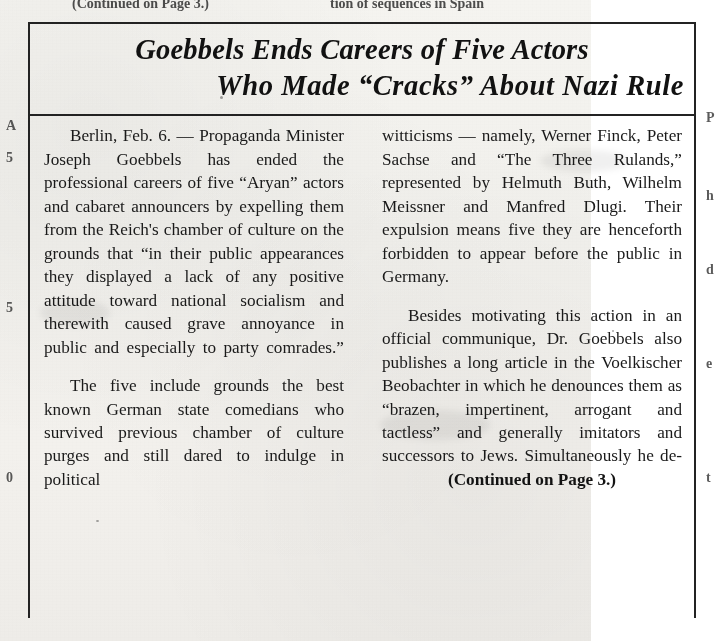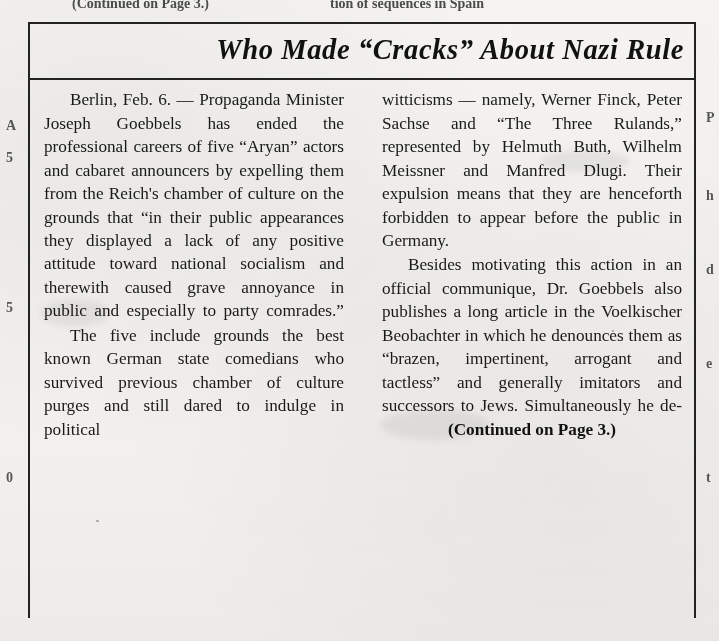--- a/index.html
+++ b/index.html
@@ -11,21 +11,21 @@
     width: 723px;
     height: 641px;
     overflow: hidden;
     font-family: "Liberation Serif", serif;
     color: #1a1a1a;
   }
 
   
   .page {
     position: relative;
-    width: 719px;
+    width: 591px;
     height: 641px;
     background:
       radial-gradient(ellipse at 15% 20%, rgba(0,0,0,0.035), rgba(0,0,0,0) 45%),
       radial-gradient(ellipse at 80% 75%, rgba(0,0,0,0.04), rgba(0,0,0,0) 50%),
       radial-gradient(ellipse at 50% 50%, rgba(0,0,0,0.015), rgba(0,0,0,0) 60%),
       linear-gradient(180deg, #f3f2ee 0%, #efeeea 35%, #f1efeb 70%, #eceae6 100%);
     filter: contrast(1.02);
   }
   .grain {
     position: absolute;
@@ -116,21 +116,21 @@
   p.body {
     margin: 0;
     font-family: "Liberation Serif", serif;
     font-size: 17.2px;
     line-height: 1.365;
     color: #1c1c1c;
     text-align: justify;
     text-align-last: justify;
     word-spacing: 0.4px;
   }
-  p.body + p.body { margin-top: 1px; }
+  p.body + p.body { margin-top: 15px; }
   p.body.indent { text-indent: 26px; }
 
   .continued {
     margin-top: 2px;
     font-family: "Liberation Serif", serif;
     font-weight: bold;
     font-size: 17.2px;
     text-align: center;
     color: #151515;
   }
@@ -167,32 +167,33 @@
 
   <div class="margin-frag" style="left:706px; top:110px;">P</div>
   <div class="margin-frag" style="left:706px; top:188px;">h</div>
   <div class="margin-frag" style="left:706px; top:262px;">d</div>
   <div class="margin-frag" style="left:706px; top:356px;">e</div>
   <div class="margin-frag" style="left:706px; top:470px;">t</div>
 
   <div class="article">
 
     <div class="headline-box">
+      <div class="headline-line l1">Goebbels Ends Careers of Five Actors</div>
       <div class="headline-line l2">Who Made “Cracks” About Nazi Rule</div>
     </div>
 
     <div class="columns">
 
       <div class="col left">
         <p class="body indent">Berlin, Feb. 6. — Propaganda Minister Joseph Goebbels has ended the professional careers of five “Aryan” actors and cabaret announcers by expelling them from the Reich's chamber of culture on the grounds that “in their public appearances they displayed a lack of any positive attitude toward national socialism and therewith caused grave annoyance in public and especially to party comrades.”</p>
         <p class="body indent">The five include grounds the best known German state comedians who survived previous chamber of culture purges and still dared to indulge in political</p>
       </div>
 
       <div class="col right">
-        <p class="body">witticisms — namely, Werner Finck, Peter Sachse and “The Three Rulands,” represented by Helmuth Buth, Wilhelm Meissner and Manfred Dlugi. Their expulsion means that they are henceforth forbidden to appear before the public in Germany.</p>
+        <p class="body">witticisms — namely, Werner Finck, Peter Sachse and “The Three Rulands,” represented by Helmuth Buth, Wilhelm Meissner and Manfred Dlugi. Their expulsion means five they are henceforth forbidden to appear before the public in Germany.</p>
         <p class="body indent">Besides motivating this action in an official communique, Dr. Goebbels also publishes a long article in the Voelkischer Beobachter in which he denounces them as “brazen, impertinent, arrogant and tactless” and generally imitators and successors to Jews. Simultaneously he de-</p>
         <div class="continued">(Continued on Page 3.)</div>
       </div>
 
     </div>
   </div>
 
   <div class="smudge" style="left:40px; top:300px; width:70px; height:26px;"></div>
   <div class="smudge" style="left:380px; top:410px; width:110px; height:30px;"></div>
   <div class="smudge" style="left:540px; top:150px; width:90px; height:22px;"></div>

